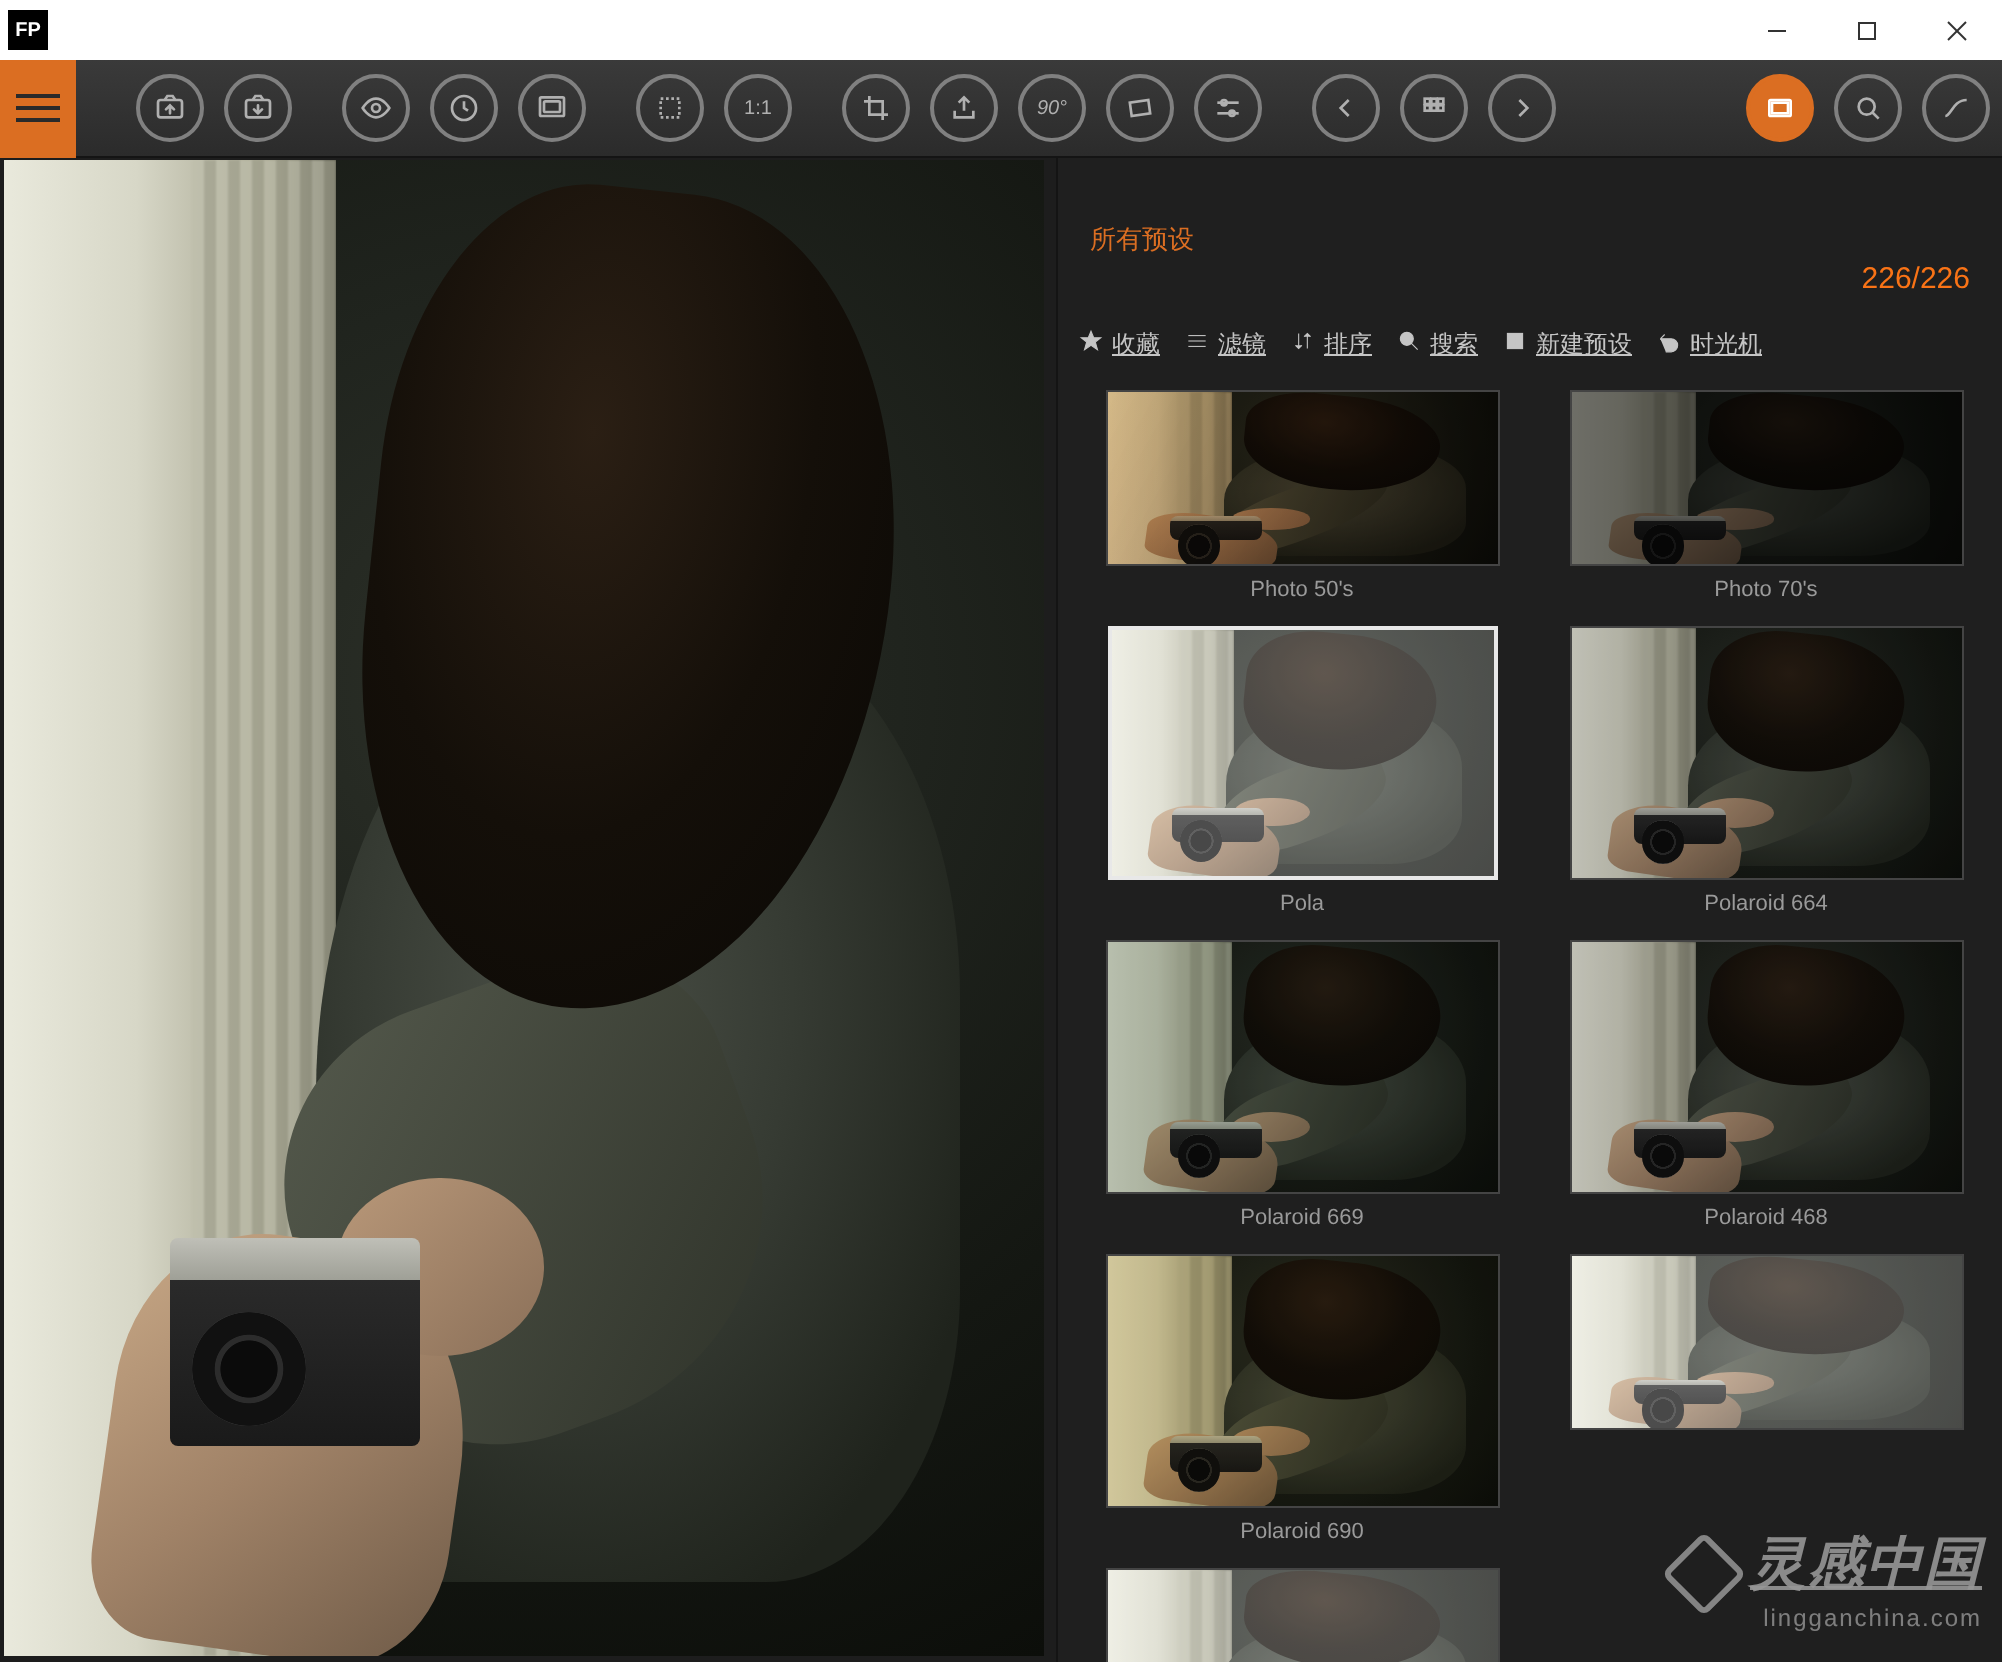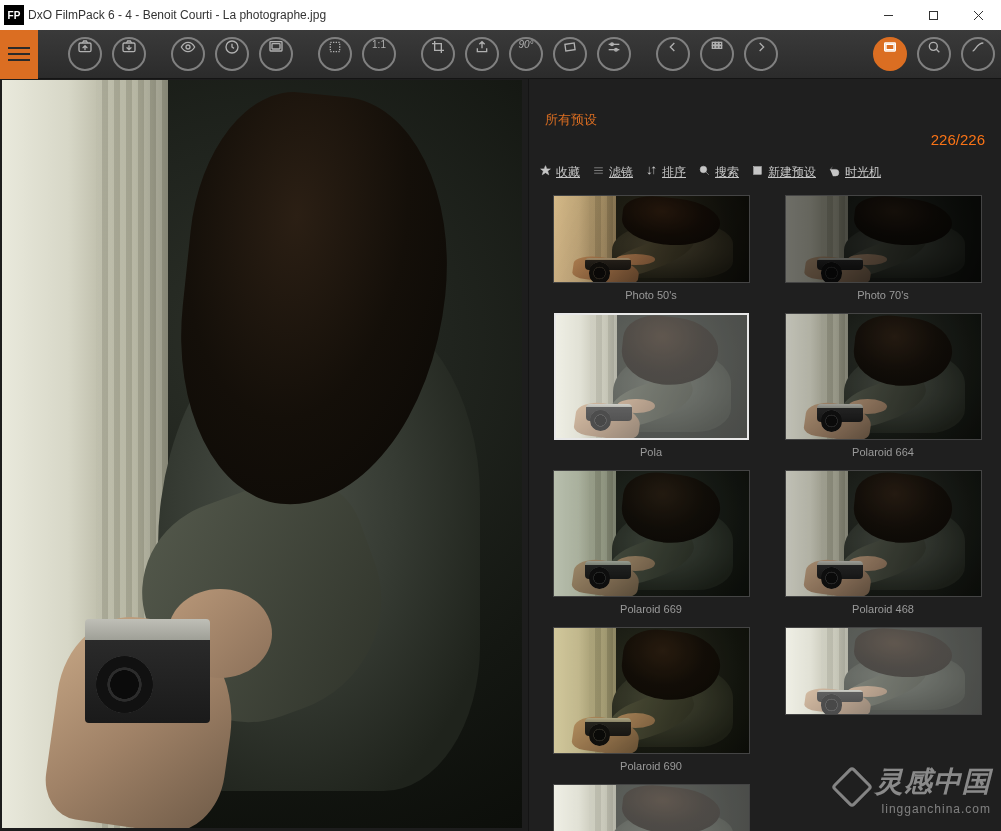--- a/index.html
+++ b/index.html
@@ -11,21 +11,21 @@
   .title-text { font-size: 12px; color: #333; }
   .win-controls { position: absolute; right: 0; top: 0; height: 30px; display: flex; }
   .win-btn { width: 45px; height: 30px; display: flex; align-items: center; justify-content: center; font-size: 14px; color: #333; cursor: pointer; }
   
   
   .toolbar { height: 49px; background: linear-gradient(to bottom, #3a3a3a, #2b2b2b); border-bottom: 1px solid #141414; display: flex; align-items: center; padding: 0 6px; position: relative; }
   .menu-btn { width: 38px; height: 49px; background: #db6e22; display: flex; flex-direction: column; justify-content: center; align-items: center; gap: 4px; margin-left: -6px; margin-right: 30px; cursor: pointer; }
   .menu-btn span { display: block; width: 22px; height: 2px; background: #2a2a2a; }
   .tool-group { display: flex; gap: 10px; margin-right: 25px; }
   .tool-group:last-child { margin-right: 0; }
-  .tool-btn { width: 34px; height: 34px; border: 2px solid #808080; border-radius: 50%; display: flex; justify-content: center; cursor: pointer; color: #b0b0b0; position: relative; }
+  .tool-btn { width: 34px; height: 34px; border: 2px solid #808080; border-radius: 50%; display: flex; align-items: center; justify-content: center; cursor: pointer; color: #b0b0b0; position: relative; }
   .tool-btn svg { width: 16px; height: 16px; stroke: #b0b0b0; fill: none; stroke-width: 2; }
   .tool-btn.active { background: #db6e22; border-color: #db6e22; }
   .tool-btn.active svg { stroke: #fff; }
   .tool-right { position: absolute; right: 6px; display: flex; gap: 10px; }
   
   
   .main { display: flex; height: 752px; }
   .preview { width: 528px; height: 752px; padding: 1px 2px; position: relative; }
   .preview-canvas { width: 520px; height: 748px; position: relative; overflow: hidden; background: #111; }
   
@@ -44,21 +44,21 @@
   .presets::-webkit-scrollbar-thumb { background: #555; }
   .preset-grid { display: grid; grid-template-columns: 1fr 1fr; gap: 12px 16px; }
   .preset { display: flex; flex-direction: column; align-items: center; gap: 6px; }
   .preset-thumb { width: 197px; height: 88px; background: #333; position: relative; overflow: hidden; border: 1px solid #444; }
   .preset.selected .preset-thumb { border: 2px solid #e8e8e8; width: 195px; height: 127px; }
   .preset.tall .preset-thumb { height: 127px; }
   .preset-label { color: #9a9a9a; font-size: 11px; text-align: center; }
   
   
   .watermark { position: absolute; right: 10px; bottom: 15px; opacity: 0.6; pointer-events: none; }
-  .watermark .cn { font-size: 28px; font-weight: bold; font-style: italic; color: rgba(230,230,230,0.9); letter-spacing: 1px; }
+  .watermark .cn { font-size: 28px; font-weight: bold; font-style: italic; color: rgba(230,230,230,0.9); letter-spacing: 1px; text-decoration: underline; }
   .watermark .en { font-size: 12px; color: rgba(230,230,230,0.8); letter-spacing: 1px; text-align: right; }
   .watermark .logo { display:inline-block; width:30px; height:30px; border:3px solid rgba(230,230,230,0.85); transform: rotate(45deg); margin-right:8px; vertical-align:middle; border-radius:4px; }
   
   
   .photo { position: absolute; inset: 0; }
   .photo .window { position:absolute; left:0; top:0; width:32%; height:100%; background: linear-gradient(to right, #e9e9dc 0%, #d7d7c7 40%, #a6a58f 80%, #4b4b3f 100%); }
   .photo .curtain { position:absolute; left:18%; top:0; width:14%; height:100%; background: repeating-linear-gradient(90deg, rgba(190,190,172,0.7) 0 6px, rgba(160,160,142,0.7) 6px 12px); filter: blur(0.5px);}
   .photo .dark { position:absolute; left:32%; right:0; top:0; bottom:0; background: radial-gradient(circle at 25% 35%, #2c3028 0%, #20241e 35%, #141712 70%, #0c0e0a 100%); }
   .photo .hair { position:absolute; left:35%; top:2%; width:50%; height:55%; background: radial-gradient(ellipse at 40% 30%, #2b1f14 0%, #140f09 50%, #0a0805 100%); border-radius: 40% 50% 60% 50%; transform: rotate(6deg);}
   .photo .body { position:absolute; left:30%; top:30%; width:62%; height:65%; background: radial-gradient(ellipse at 40% 40%, #4b5047 0%, #363b33 40%, #1f231c 80%); border-radius: 50% 40% 30% 20%;}
@@ -74,21 +74,20 @@
   .tint.bright  { background: rgba(255,255,255,0.25); mix-blend-mode: screen; }
   .tint.bw     { background: rgba(30,30,30,0.2); filter: grayscale(1); }
   .tint.green669 { background: rgba(40,70,40,0.25); }
   .tint.yellow690 { background: rgba(180,150,40,0.35); }
 </style>
 </head>
 <body>
 
 <div class="titlebar">
   <div class="app-icon">FP</div>
-  <div class="title-text">DxO FilmPack 6 - 4 - Benoit Courti - La photographe.jpg</div>
   <div class="win-controls">
     <div class="win-btn">
       <svg width="11" height="11">
           <line x1="1" y1="5.5" x2="10" y2="5.5" stroke="#333" stroke-width="1"></line>
         </svg>
     </div>
     <div class="win-btn">
       <svg width="11" height="11">
           <rect x="1.5" y="1.5" width="8" height="8" stroke="#333" fill="none" stroke-width="1"></rect>
         </svg>

